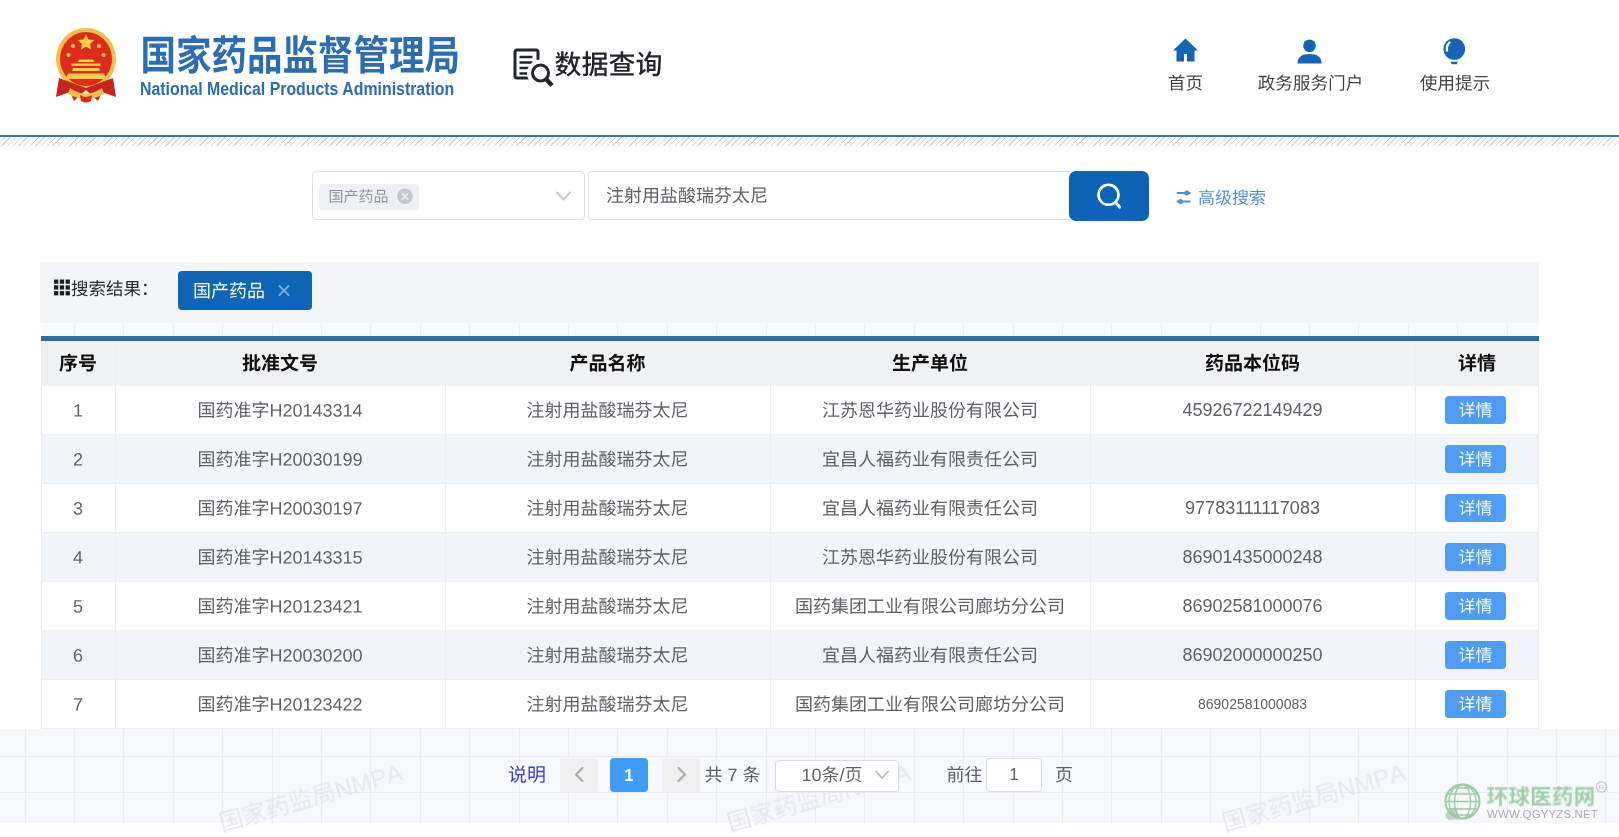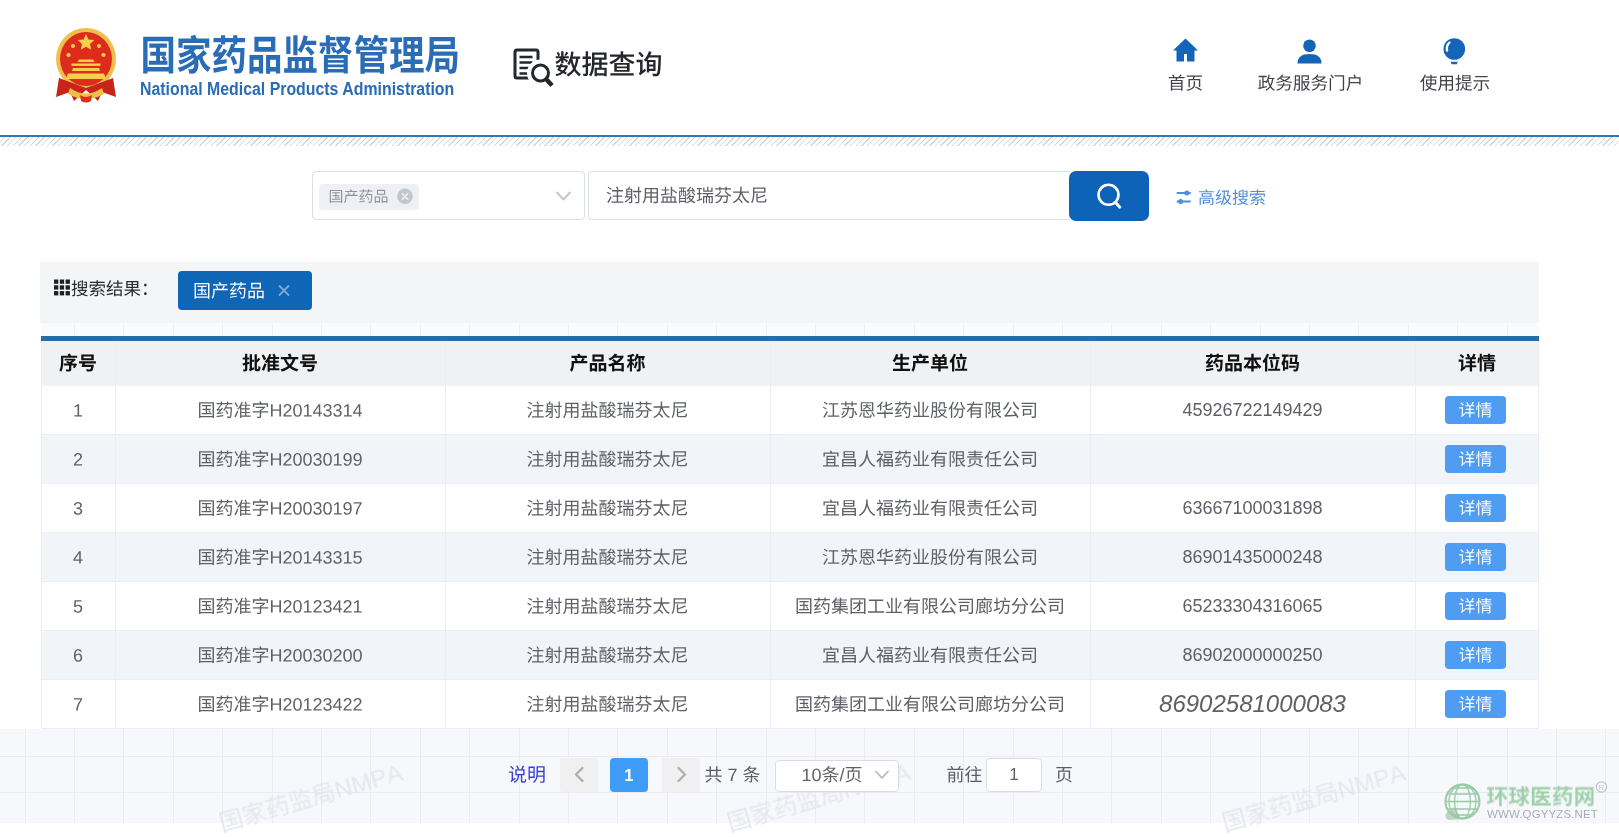--- a/index.html
+++ b/index.html
@@ -140,25 +140,25 @@
         <use href="#q8" x="7222"></use>
       </g>
     </svg>
     <div class="abs" style="left:559.5px;top:757.5px;width:38px;height:34px;background:#f0f0f1;border-radius:3px;"></div>
     <div class="abs" style="left:610px;top:757.5px;width:37.5px;height:34px;background:#3f9cf7;border-radius:4px;"></div>
     <div class="abs" style="left:662px;top:757.5px;width:38px;height:34px;background:#f0f0f1;border-radius:3px;"></div>
     <div class="abs" style="left:775px;top:759.5px;width:123.5px;height:32px;background:#fff;border:1px solid #d9dce3;border-radius:4px;"></div>
     <div class="abs" style="left:986px;top:757.5px;width:56px;height:34px;background:#fff;border:1px solid #d9dce3;border-radius:4px;"></div>
     <div class="abs" style="left:140px;top:79px;width:330px;font-size:17.5px;font-weight:bold;color:#2a6cb5;white-space:nowrap;transform:scaleX(0.907);transform-origin:left top;">National Medical Products Administration</div>
     <div class="abs" style="left:1090px;top:400.0px;width:325px;height:20px;line-height:20px;text-align:center;font-size:18px;color:#5d6066;">45926722149429</div>
-    <div class="abs" style="left:1090px;top:498.0px;width:325px;height:20px;line-height:20px;text-align:center;font-size:18px;color:#5d6066;">63667100031898</div>
+    <div class="abs" style="left:1090px;top:498.0px;width:325px;height:20px;line-height:20px;text-align:center;font-size:18px;color:#5d6066;">97783111117083</div>
     <div class="abs" style="left:1090px;top:547.0px;width:325px;height:20px;line-height:20px;text-align:center;font-size:18px;color:#5d6066;">86901435000248</div>
-    <div class="abs" style="left:1090px;top:596.0px;width:325px;height:20px;line-height:20px;text-align:center;font-size:18px;color:#5d6066;">65233304316065</div>
+    <div class="abs" style="left:1090px;top:596.0px;width:325px;height:20px;line-height:20px;text-align:center;font-size:18px;color:#5d6066;">86902581000076</div>
     <div class="abs" style="left:1090px;top:645.0px;width:325px;height:20px;line-height:20px;text-align:center;font-size:18px;color:#5d6066;">86902000000250</div>
-    <div class="abs" style="left:1090px;top:694.0px;width:325px;height:20px;line-height:20px;text-align:center;font-size:24px;color:#5d6066;font-style:italic;">86902581000083</div>
+    <div class="abs" style="left:1090px;top:694.0px;width:325px;height:20px;line-height:20px;text-align:center;font-size:14px;color:#5d6066;">86902581000083</div>
     <div class="abs" style="left:610px;top:757.5px;width:37.5px;height:34px;line-height:34px;text-align:center;font-size:16.5px;font-weight:bold;color:#fff;">1</div>
     <div class="abs" style="left:986px;top:757.5px;width:56px;height:34px;line-height:34px;text-align:center;font-size:17px;color:#5f6266;">1</div>
     <div class="abs" style="left:1487px;top:808px;width:120px;font-size:11.4px;color:#a6acb5;letter-spacing:0.2px;">WWW.QGYYZS.NET</div>
     <svg class="abs" style="left:0;top:0" width="1619" height="837" viewBox="0 0 1619 837">
       <defs>
         <path id="q0" d="M592 320C629 286 671 238 691 206L743 237C722 268 679 315 641 347ZM228 196V132H777V196H530V365H732V430H530V573H756V640H242V573H459V430H270V365H459V196ZM86 795V-80H162V-30H835V-80H914V795ZM162 40V725H835V40Z"></path>
         <path id="q1" d="M423 824C436 802 450 775 461 750H84V544H157V682H846V544H923V750H551C539 780 519 817 501 847ZM790 481C734 429 647 363 571 313C548 368 514 421 467 467C492 484 516 501 537 520H789V586H209V520H438C342 456 205 405 80 374C93 360 114 329 121 315C217 343 321 383 411 433C430 415 446 395 460 374C373 310 204 238 78 207C91 191 108 165 116 148C236 185 391 256 489 324C501 300 510 277 516 254C416 163 221 69 61 32C76 15 92 -13 100 -32C244 12 416 95 530 182C539 101 521 33 491 10C473 -7 454 -10 427 -10C406 -10 372 -9 336 -5C348 -26 355 -56 356 -76C388 -77 420 -78 441 -78C487 -78 513 -70 545 -43C601 -1 625 124 591 253L639 282C693 136 788 20 916 -38C927 -18 949 9 966 23C840 73 744 186 697 319C752 355 806 395 852 432Z"></path>
         <path id="q2" d="M542 331C589 269 635 184 651 130L717 157C699 212 651 293 603 354ZM56 29 69 -41C168 -25 305 -2 438 20L434 86C293 63 150 41 56 29ZM572 635C541 530 485 427 420 359C438 349 468 329 482 317C515 355 547 403 575 456H842C830 152 816 38 791 10C782 -1 772 -4 754 -3C736 -3 689 -3 639 1C651 -19 660 -49 662 -71C709 -73 758 -74 785 -71C816 -68 836 -60 855 -36C888 4 901 128 916 485C917 496 917 522 917 522H607C620 554 633 586 643 619ZM62 758V691H288V621H361V691H633V626H706V691H941V758H706V840H633V758H361V840H288V758ZM87 126C110 136 146 144 419 180C419 195 420 224 423 243L197 216C275 288 352 376 422 468L361 501C341 470 318 439 294 410L163 402C214 458 264 528 306 599L240 628C198 541 130 454 110 432C90 408 73 393 57 390C65 372 75 338 79 323C94 330 118 335 240 345C198 297 160 259 143 245C112 214 87 195 66 191C75 173 84 140 87 126Z"></path>
         <path id="q3" d="M634 521C705 471 793 400 834 353L894 399C850 445 762 514 691 561ZM317 837V361H392V837ZM121 803V393H194V803ZM616 838C580 691 515 551 429 463C447 452 479 429 491 418C541 474 585 548 622 631H944V699H650C665 739 678 781 689 824ZM160 301V15H46V-53H957V15H849V301ZM230 15V236H364V15ZM434 15V236H570V15ZM639 15V236H776V15Z"></path>
         <path id="q4" d="M153 788V549C153 386 141 156 28 -6C44 -15 76 -40 88 -54C173 68 207 231 220 377H836C825 121 813 25 791 2C782 -9 772 -11 754 -11C735 -11 686 -10 633 -6C645 -26 653 -55 654 -76C708 -80 760 -80 788 -77C819 -74 838 -67 857 -45C887 -9 899 103 912 409C913 420 913 444 913 444H225L227 530H843V788ZM227 723H768V595H227ZM308 298V-19H378V39H690V298ZM378 236H620V101H378Z"></path>

